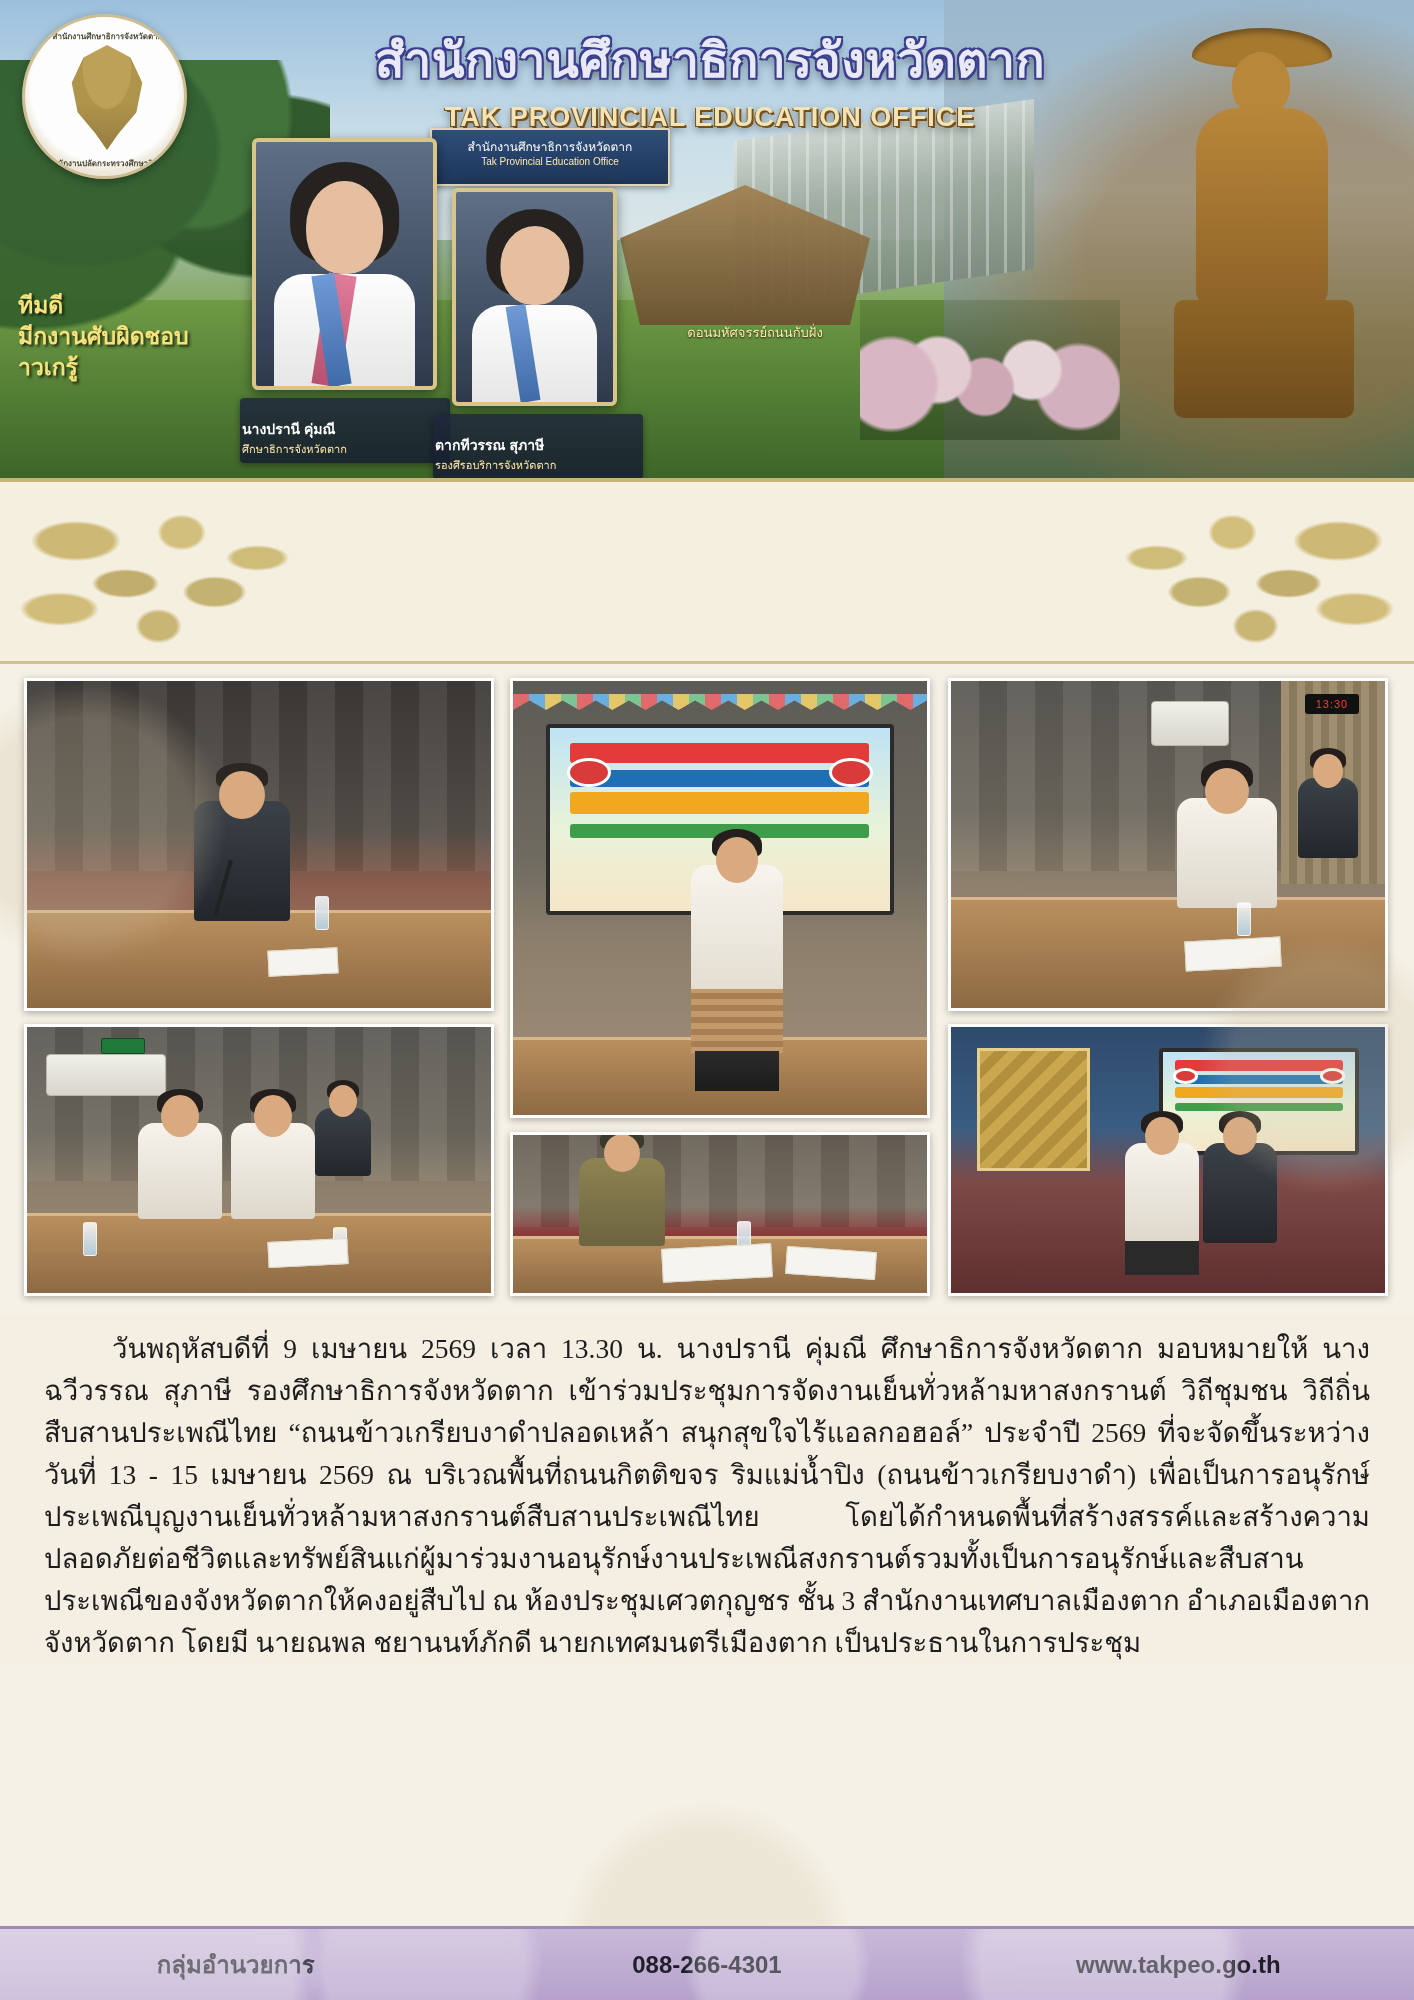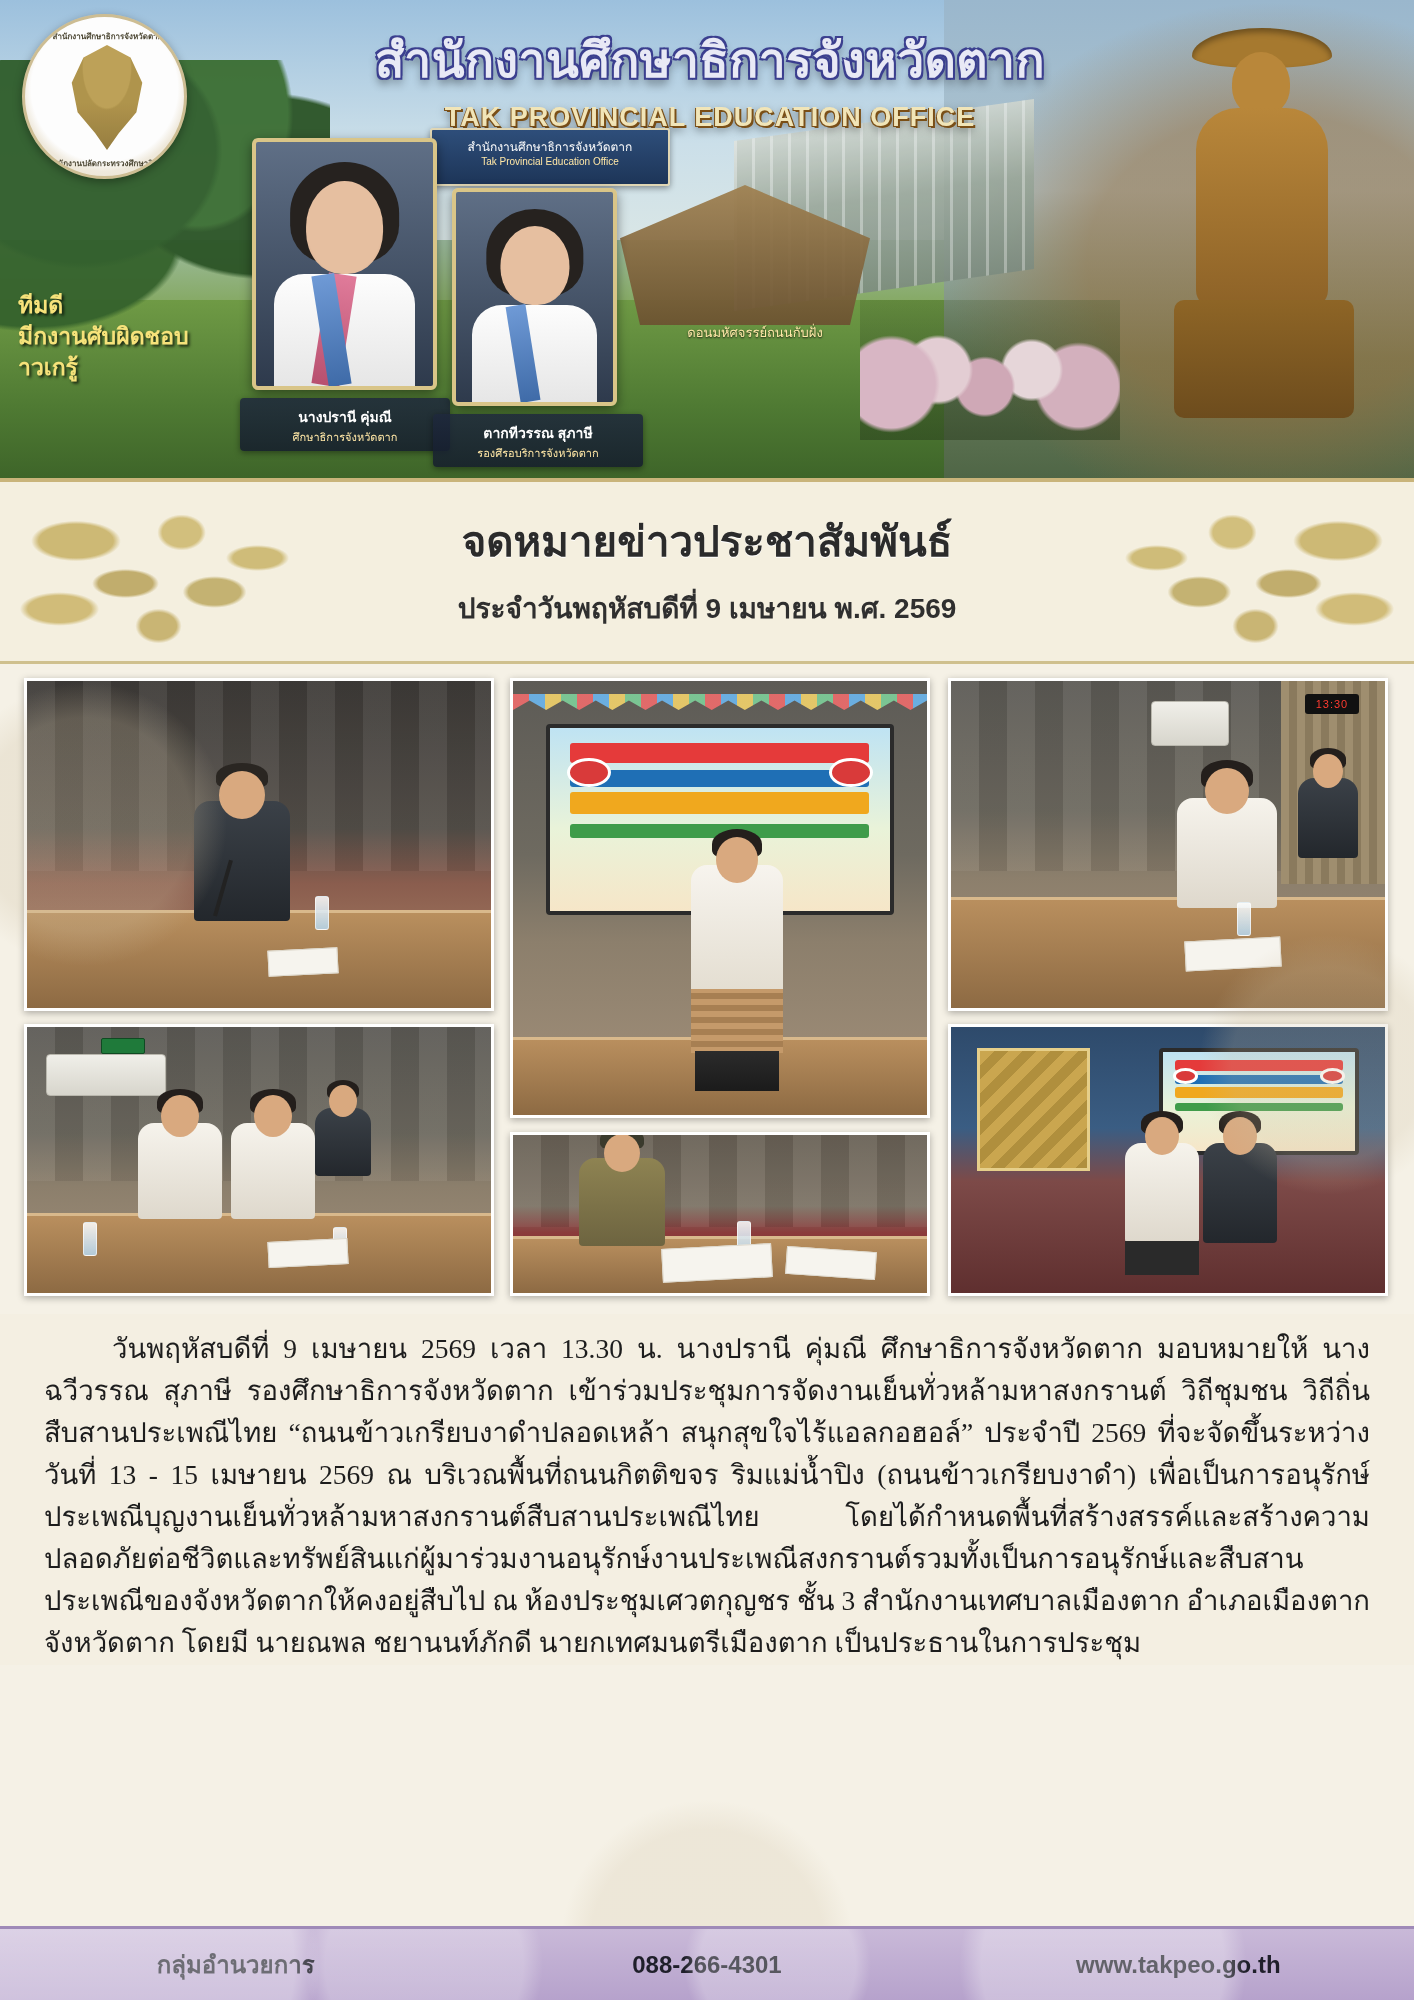--- a/index.html
+++ b/index.html
@@ -168,24 +168,24 @@
   }
   .portrait .sash {
     position: absolute; bottom: 0; left: 36%; width: 16%; height: 46%;
     background: linear-gradient(180deg,#e07b9a,#b8506f); transform: rotate(9deg);
   }
   .portrait .sash2 {
     position: absolute; bottom: 0; left: 36%; width: 13%; height: 46%;
     background: linear-gradient(180deg,#6f9ad6,#3f6ba8); transform: rotate(-9deg);
   }
   .portrait-caption {
-    position: absolute; text-align: center; width: 210px;
+    position: absolute; width: 210px;
     background: linear-gradient(180deg, rgba(30,40,60,.86), rgba(20,28,44,.86));
     border: 1px solid #cbb madeup; border-radius: 4px;
-    padding: 8px 2px 5px;
+    padding: 20px 2px 5px;
     box-shadow: 0 2px 6px rgba(0,0,0,.4);
   }
   .portrait-caption .nm { color: #fff; font-size: 14px; font-weight: bold; }
   .portrait-caption .rl { color: #ffe7a6; font-size: 11px; font-family: Liberation Serif, serif; }
   .pc1 { left: 240px; top: 398px; }
   .pc2 { left: 433px; top: 414px; }
 
   .office-sign {
     position: absolute; left: 430px; top: 128px; width: 240px; height: 58px;
     background: linear-gradient(180deg,#2e4e7a,#1d3558);
@@ -462,24 +462,20 @@
     <div class="slogan">
       <div>ทีมดี</div>
       <div>มีกงานศับผิดชอบ</div>
       <div>าวเกรู้</div>
     </div>
   </div>
 
   <div class="title-strip">
     <div class="leaf-left"></div>
     <div class="leaf-right"></div>
-    <div class="title-box">
-      <div class="title-main">จดหมายข่าวประชาสัมพันธ์</div>
-      <div class="title-sub">ประจำวันพฤหัสบดีที่ 9 เมษายน พ.ศ. 2569</div>
-    </div>
   </div>
 
   <div class="gallery">
 
     <div class="ph ph1">
       <div class="room dark">
         <div class="wall-panel"></div>
         <div class="table"></div>
         <div class="person dark" style="left:36%; bottom:26%; width:96px; height:160px;">
           <div class="bd" style="width:96px;height:120px;top:38px;"></div>

